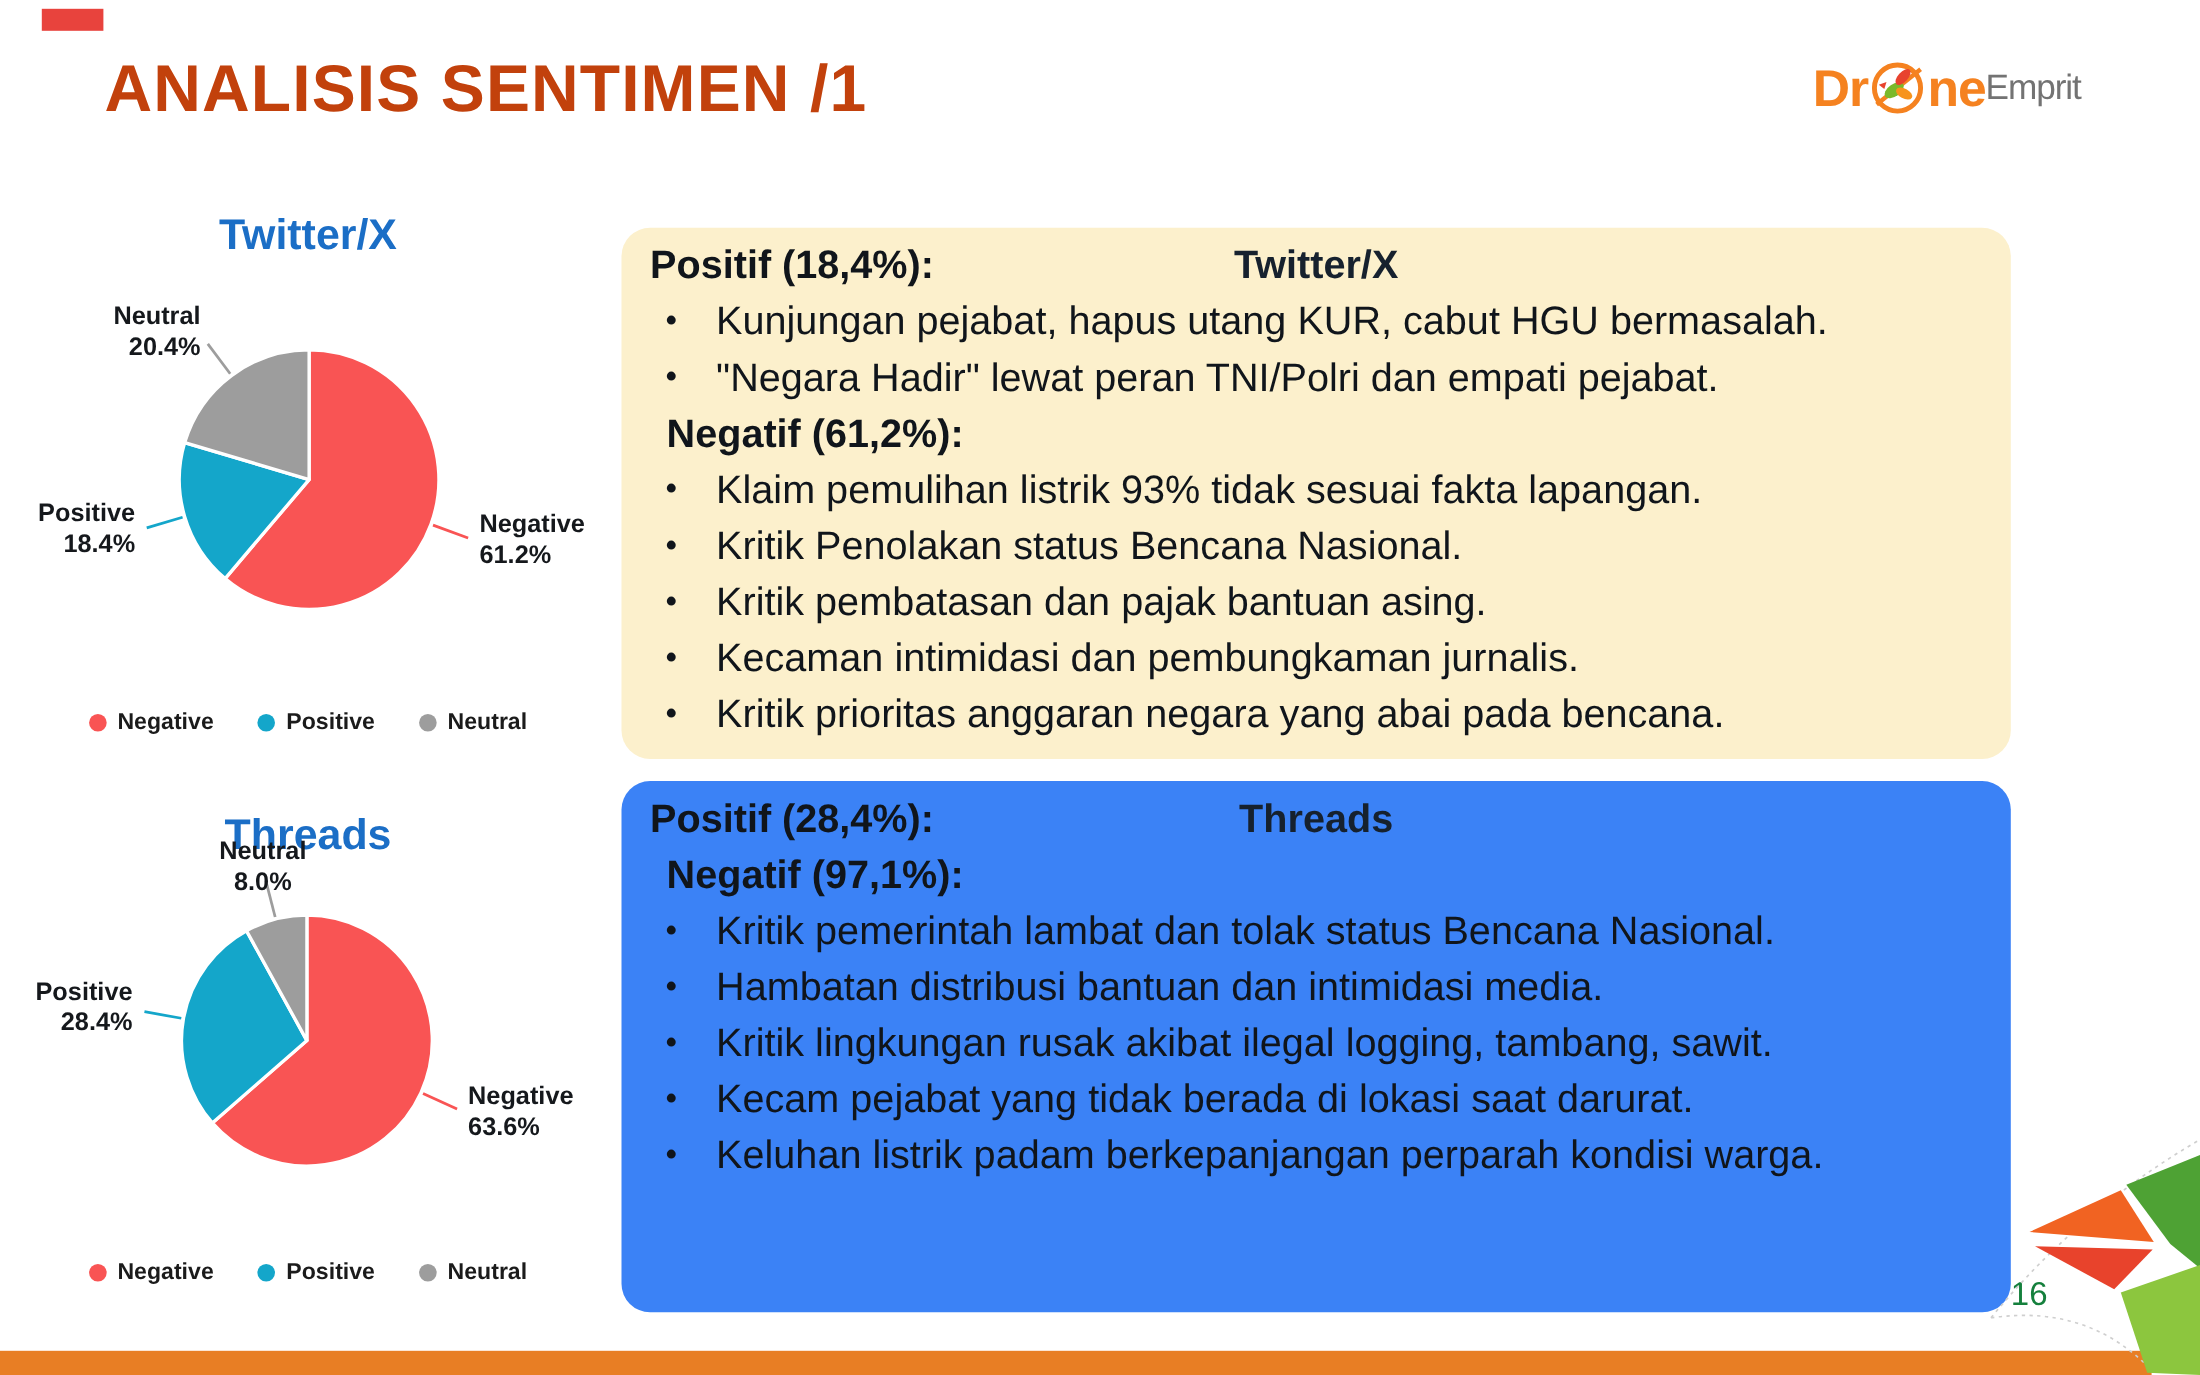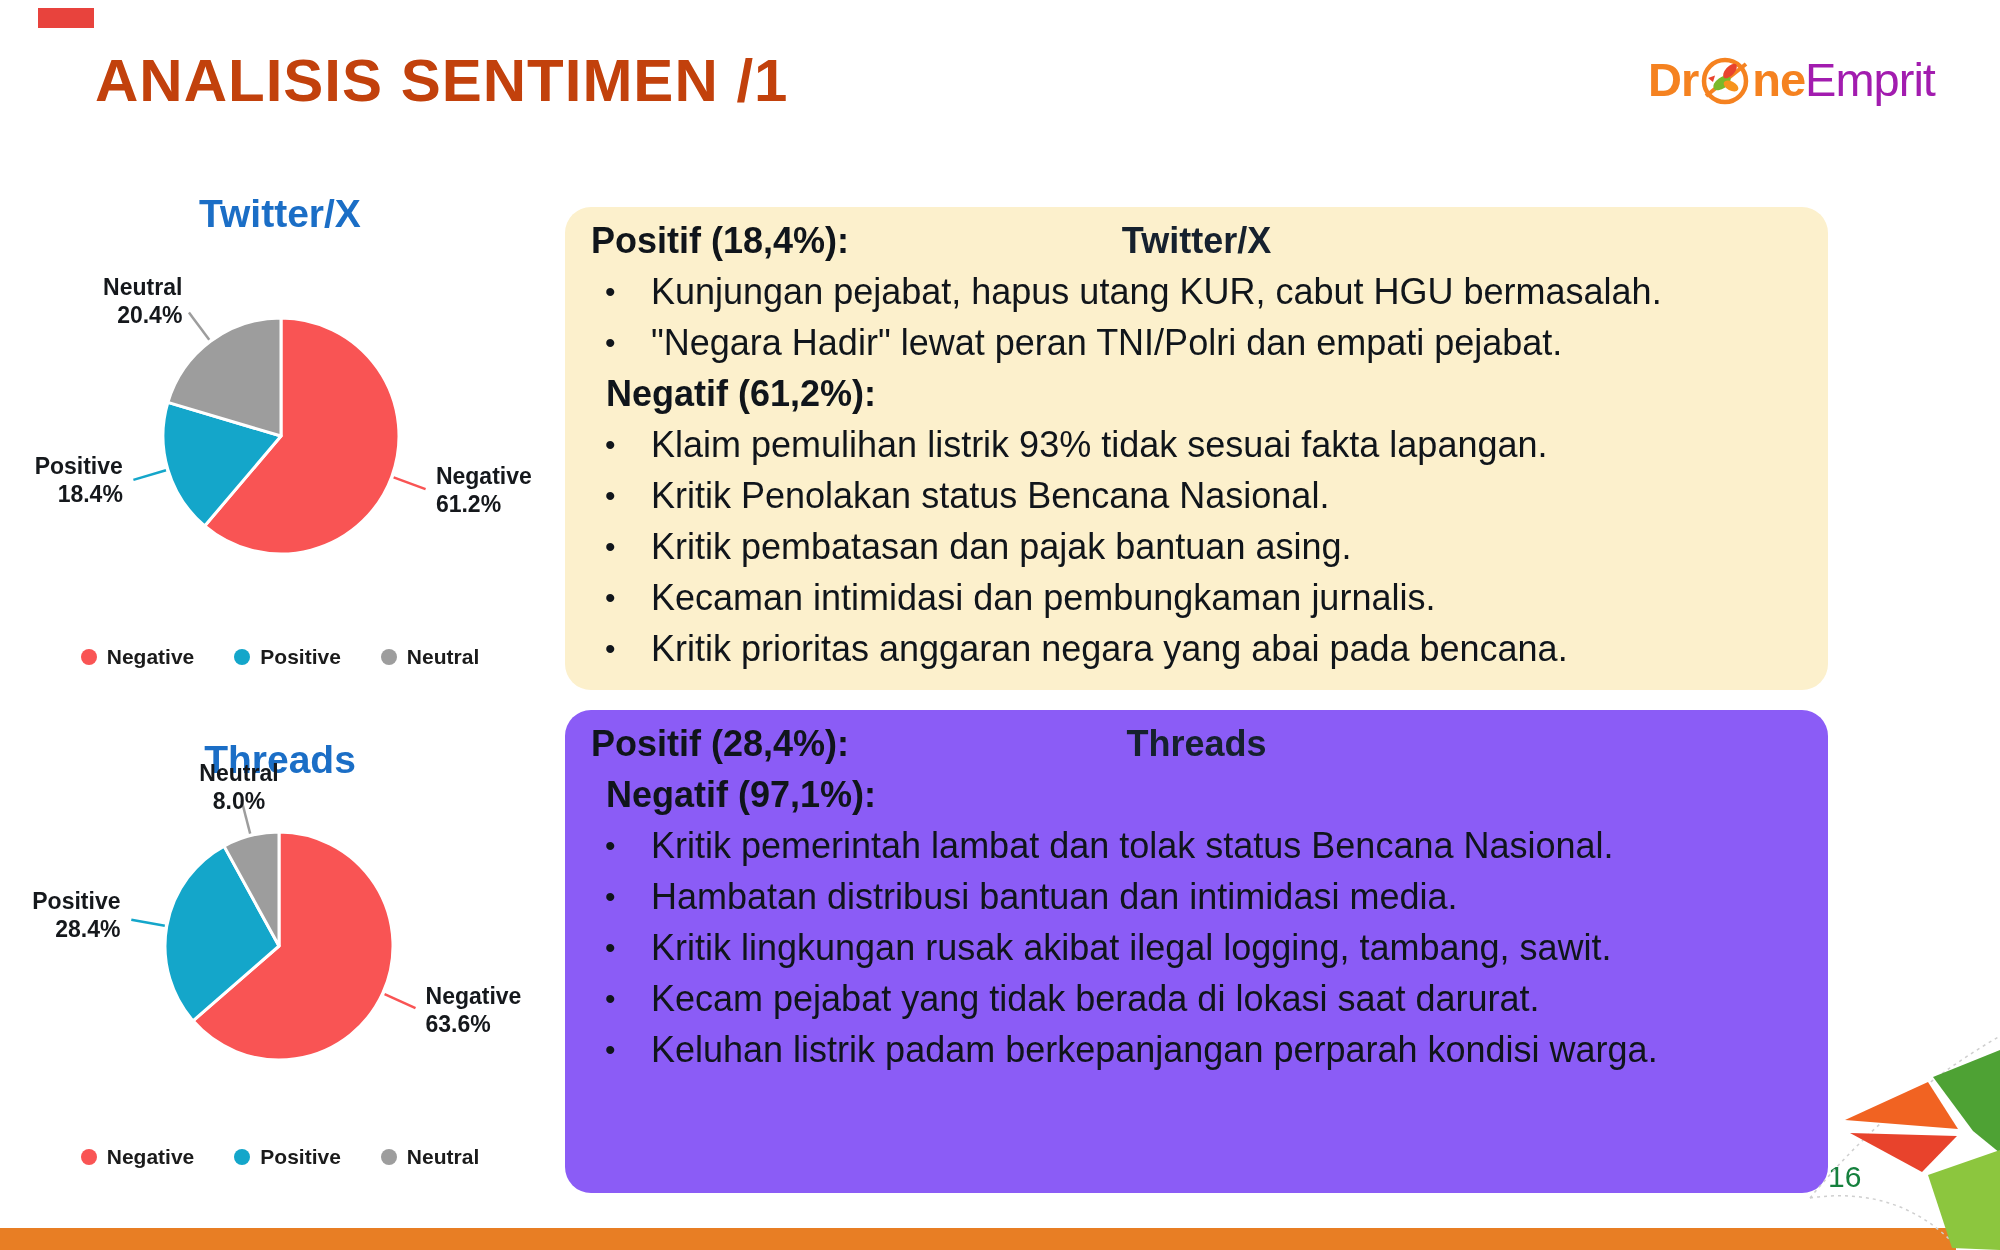--- a/index.html
+++ b/index.html
@@ -6,37 +6,37 @@
   .slide {
     position:relative; width:2000px; height:1250px; background:#ffffff;
     overflow:hidden; font-family:"Liberation Sans", sans-serif;
   }
   .corner-mark { position:absolute; left:38px; top:8px; width:56px; height:20px; background:#E8433D; }
   .page-title {
     position:absolute; left:95px; top:46px; margin:0;
     font-size:60px; font-weight:700; color:#c2410c; letter-spacing:1px;
   }
   
-  .logo { position:absolute; left:1648px; top:52px; display:flex; align-items:flex-end; }
+  .logo { position:absolute; left:1648px; top:52px; display:flex; align-items:center; }
   .logo-dr, .logo-ne { font-size:47px; font-weight:700; color:#F58220; letter-spacing:-1px; }
   .logo-o { display:inline-block; width:52px; height:52px; margin:0 1px; }
-  .logo-emprit { font-size:47px; font-weight:400; color:#a21caf; letter-spacing:-1px; }
+  .logo-emprit { font-size:32px; font-weight:400; color:#737373; letter-spacing:-1px; }
   
   .chart-title { position:absolute; left:0; width:560px; text-align:center;
     font-size:39px; font-weight:700; color:#1B6EC6; }
   .legend { position:absolute; left:0; width:560px; display:flex; justify-content:center;
     gap:40px; align-items:center; }
   .legend-item { display:flex; align-items:center; gap:10px;
     font-size:21px; font-weight:700; color:#1b1b1b; }
   .legend-dot { width:16px; height:16px; border-radius:50%; display:inline-block; }
   
   .panel { position:absolute; left:565px; width:1263px; height:483px;
     border-radius:26px; padding-top:8px; box-sizing:border-box; color:#10151B; }
   .panel-twitter { top:207px; background:#FCF0CC; }
-  .panel-threads { top:710px; background:#8b5cf6; }
+  .panel-threads { top:710px; background:#3b82f6; }
   .panel-head { position:relative; padding:0 26px; font-size:36px; line-height:51px; font-weight:700; }
   .ph-platform { position:absolute; left:0; right:0; text-align:center; font-weight:700; color:#16212E; }
   .neg-header { padding:0 26px; font-size:36px; line-height:51px; font-weight:700;margin-left:15px; }
   ul.bullets { list-style:none; margin:0; padding:0 26px; }
   ul.bullets li { position:relative; padding-left:60px; font-size:36px; line-height:51px; }
   ul.bullets li::before { content:"\2022"; position:absolute; left:14px; top:0; font-size:30px; }
   .page-number { position:absolute; left:1828px; top:1160px; font-size:30px; color:#15803d; }
   .bottom-bar { position:absolute; left:0; bottom:0; width:1956px; height:22px; background:#E87E24; }
   .deco { position:absolute; right:0; bottom:0; }
 </style>

